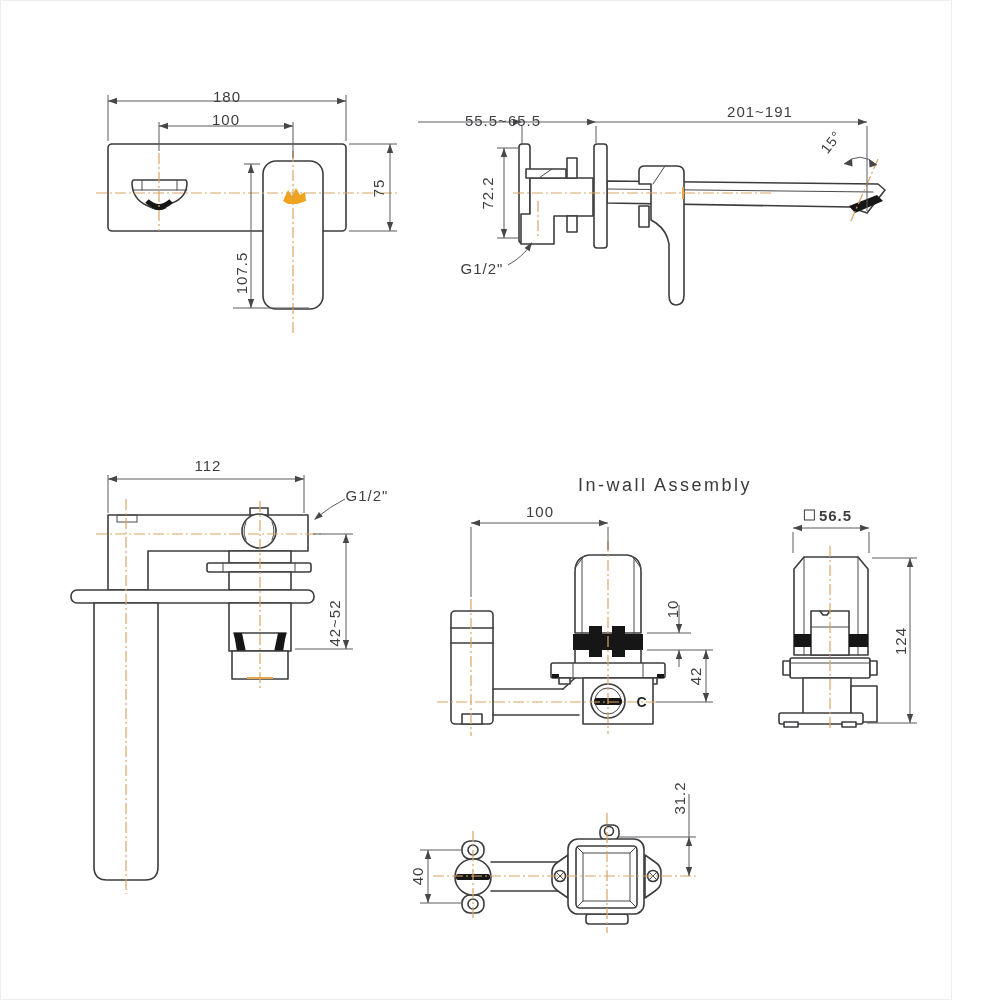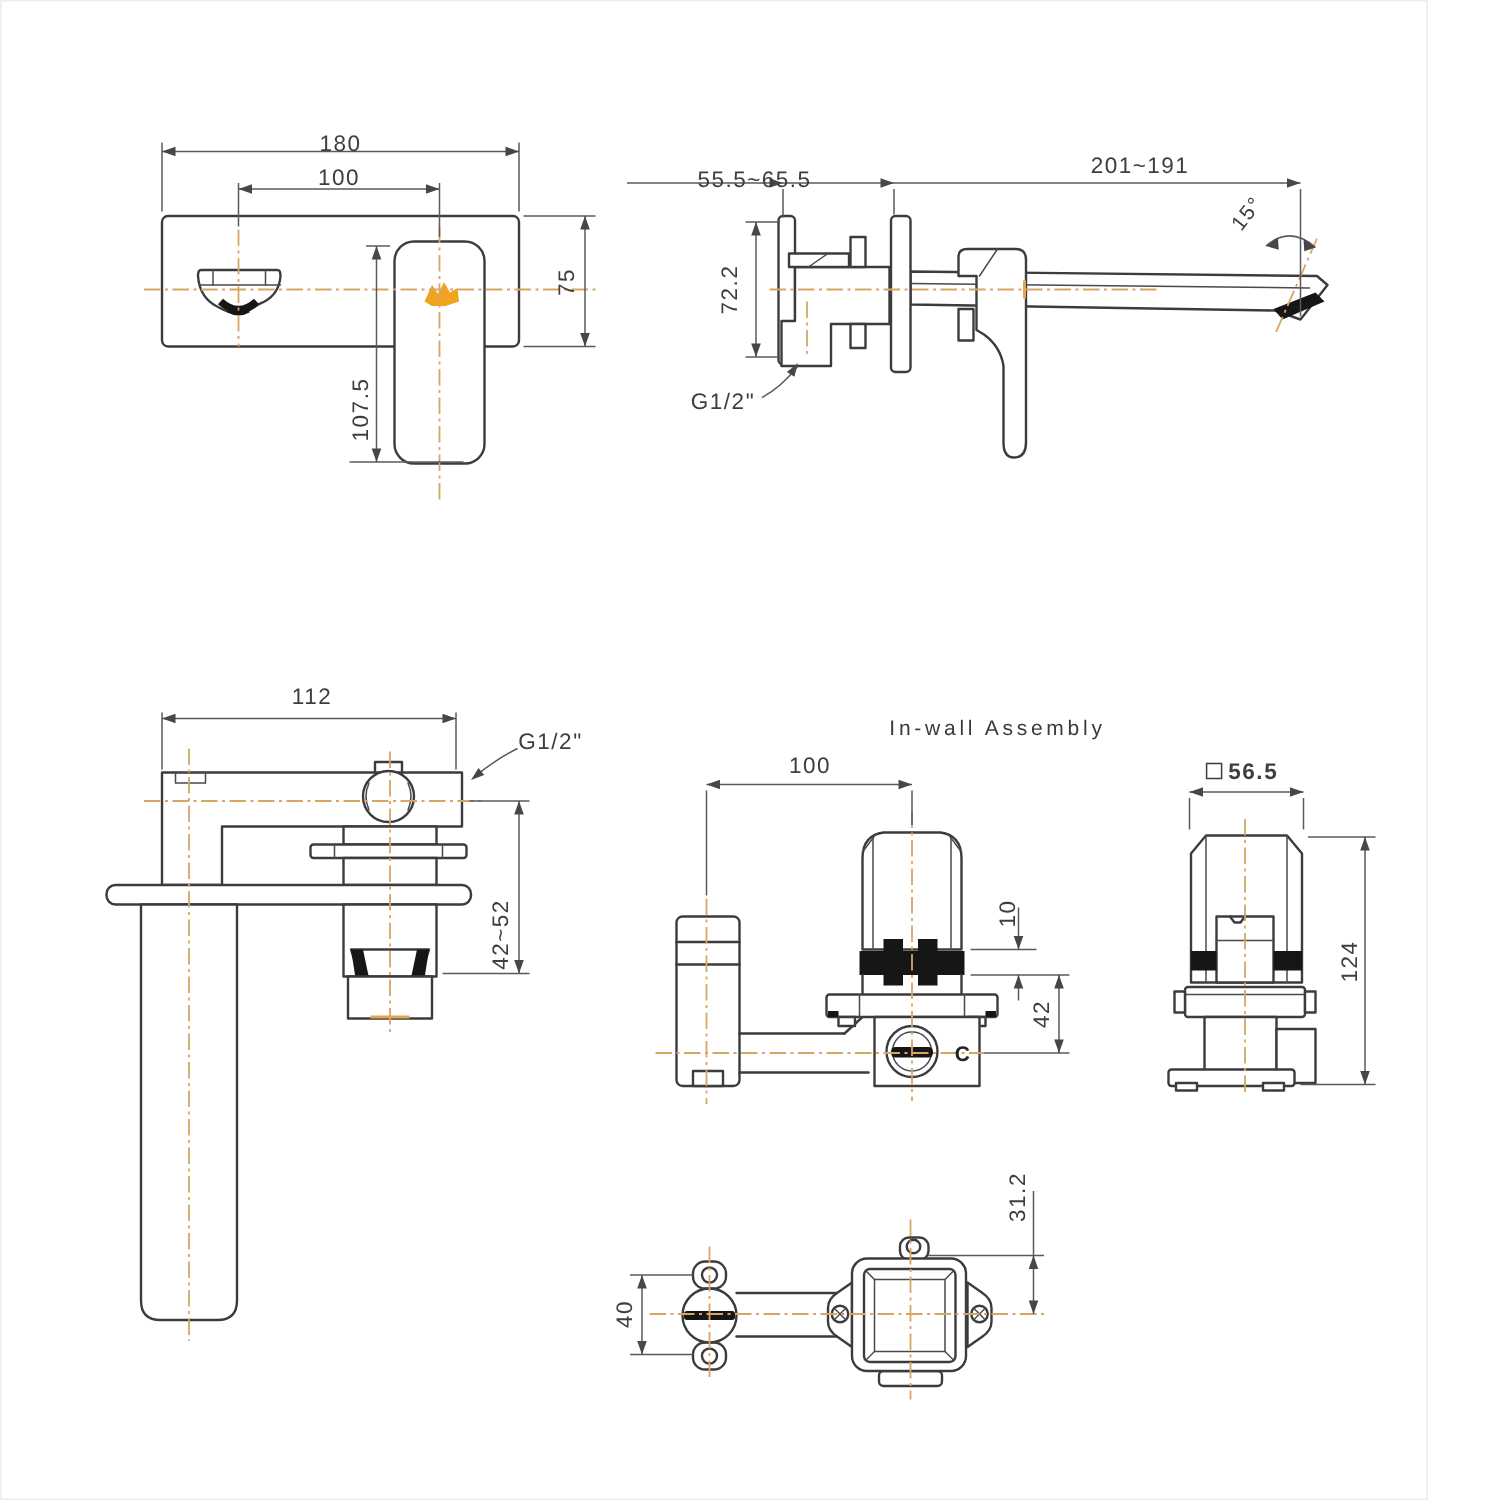--- a/index.html
+++ b/index.html
@@ -11,21 +11,21 @@
   .t  {fill:none;stroke:#4a4a4d;stroke-width:1;stroke-linecap:round;}
   .d  {fill:none;stroke:#5a5a5e;stroke-width:1;}
   .cl {fill:none;stroke:#d9a564;stroke-width:1.2;stroke-dasharray:11 3 2 3;}
   .ol {fill:none;stroke:#e2a74e;stroke-width:2;}
   .bk {fill:#161616;stroke:none;}
   .ah {fill:#47474a;stroke:none;}
   .lbl{position:absolute;font-size:15px;letter-spacing:1px;color:#3e3e41;white-space:nowrap;
        transform:translate(-50%,-50%);line-height:1;}
   .rot{transform:translate(-50%,-50%) rotate(-90deg);}
   .ang{transform:translate(-50%,-50%) rotate(-52deg);font-size:14px;}
-  .ttl{font-size:14px;letter-spacing:2.5px;color:#3a3a3c;}
+  .ttl{font-size:18px;letter-spacing:2.5px;color:#3a3a3c;}
   .cbold{font-weight:bold;font-size:14px;color:#242426;}
   .sq{display:inline-block;width:9px;height:9px;border:1.5px solid #3e3e40;margin-right:4px;}
 </style>
 </head>
 <body>
 
 <div id="stage">
 <svg width="1000" height="1000" viewBox="0 0 1000 1000">
 
   <g>

